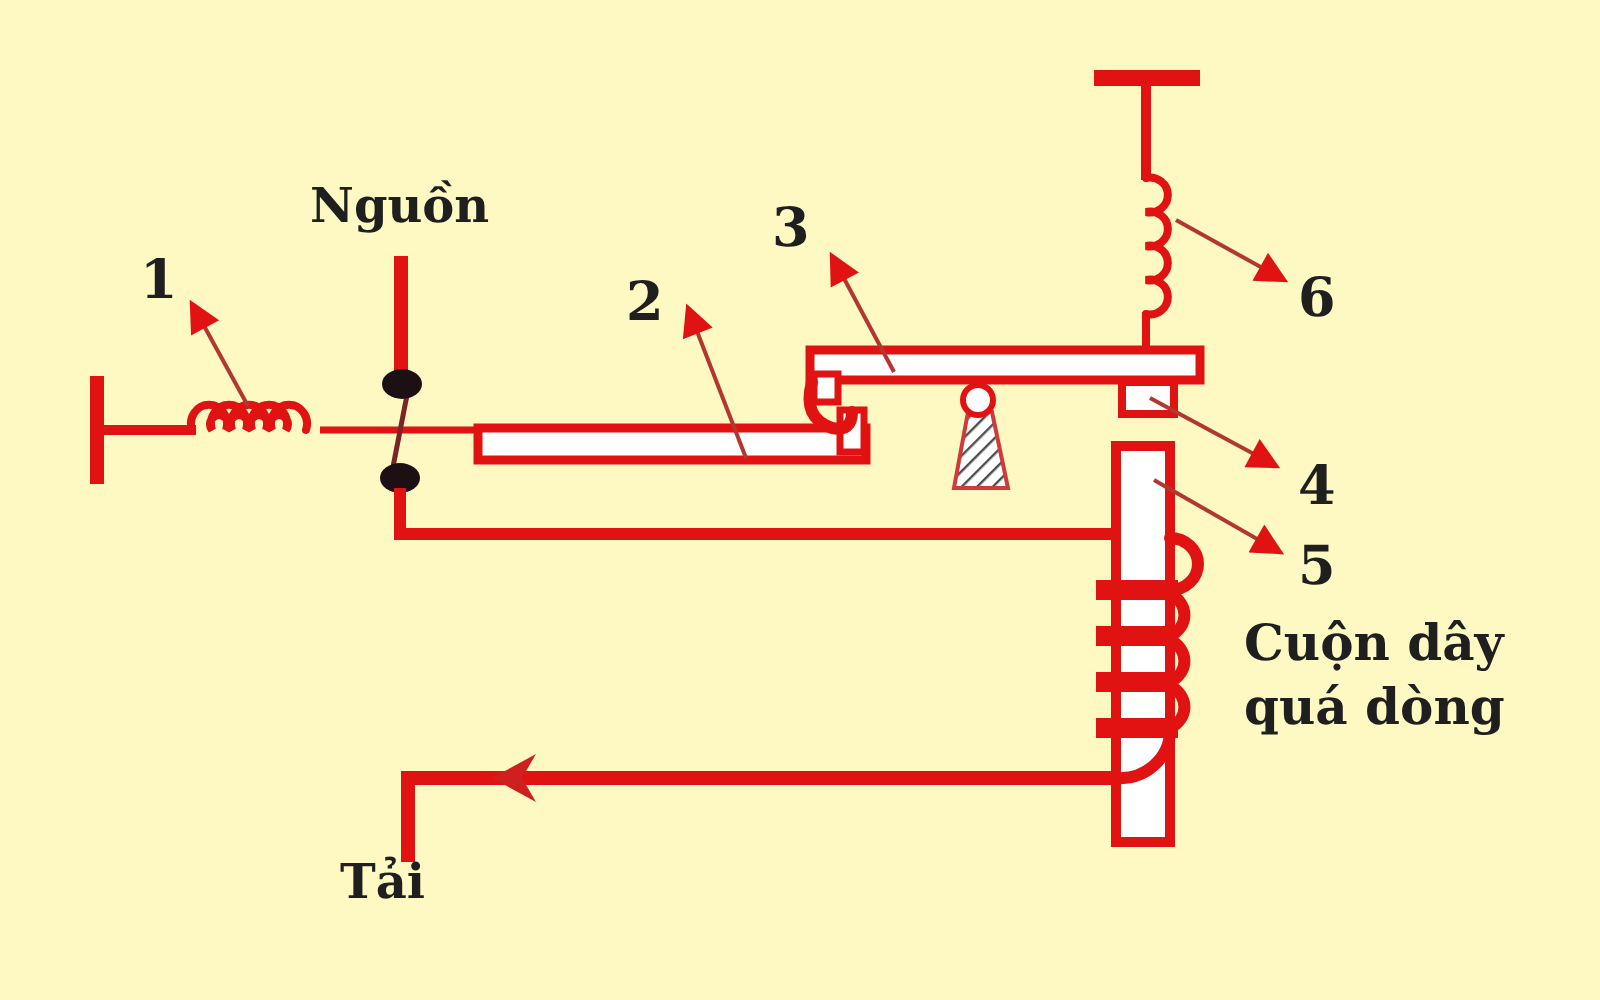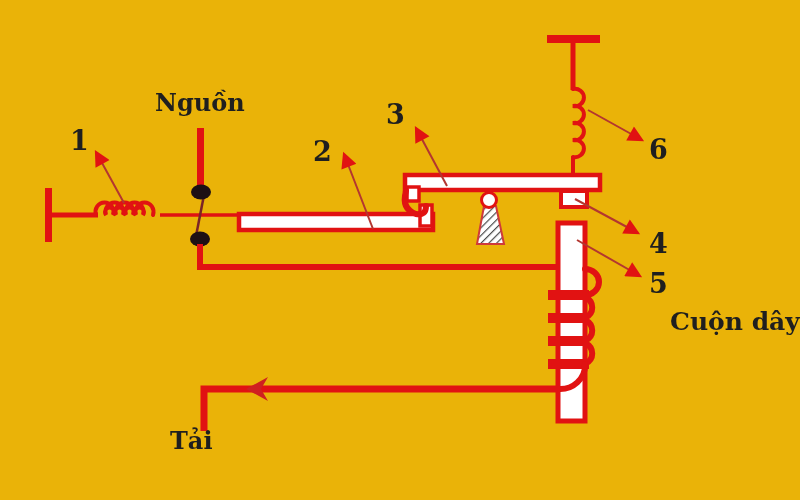--- a/index.html
+++ b/index.html
@@ -1,25 +1,25 @@
 <!DOCTYPE html>
 <html><head>
 <meta charset="utf-8">
 <style>
   html,body{margin:0;padding:0;background:#ffffff;}
   #stage{
-    position:relative;width:800px;height:500px;background:#eab308;overflow:hidden;
+    position:relative;width:800px;height:500px;background:#fef9c3;overflow:hidden;
     font-family:"DejaVu Serif","Liberation Serif",serif;color:#1f1f1f;
   }
   #stage svg{position:absolute;left:0;top:0;}
   .lbl{position:absolute;font-weight:bold;color:#1f1f1f;white-space:nowrap;line-height:1.1;}
   .num{font-size:27px;}
   .word{font-size:24px;}
   .caption{font-size:25px;line-height:32px;font-weight:bold;}
-  .caption span{display:block;margin-left:48px;}
+  .caption span{display:block;}
 </style>
 </head>
 <body>
 
 <div id="stage">
 
   <svg width="800" height="500" viewBox="0 0 800 500">
     <defs>
       <marker id="ch" viewBox="0 0 10 10" refX="8.5" refY="5" markerUnits="strokeWidth" markerWidth="9" markerHeight="8" orient="auto">
         <path d="M0,0 L10,5 L0,10 z" fill="#e11212"></path>
@@ -97,15 +97,16 @@
 
   <div class="lbl num" style="left:70px;top:126px;">1</div>
   <div class="lbl num" style="left:313px;top:137px;">2</div>
   <div class="lbl num" style="left:386px;top:100px;">3</div>
   <div class="lbl num" style="left:649px;top:229px;">4</div>
   <div class="lbl num" style="left:649px;top:269px;">5</div>
   <div class="lbl num" style="left:649px;top:135px;">6</div>
 
   <div class="lbl caption" style="left:622px;top:306px;">
     <span>Cuộn dây</span>
+    <span>quá dòng</span>
   </div>
 
 </div>
 
 </body></html>

